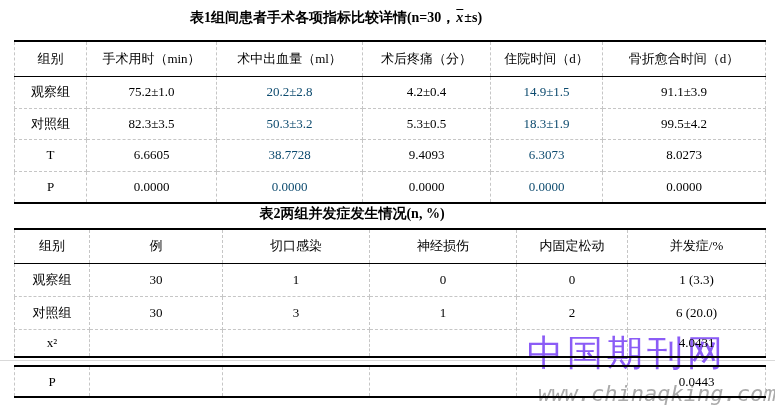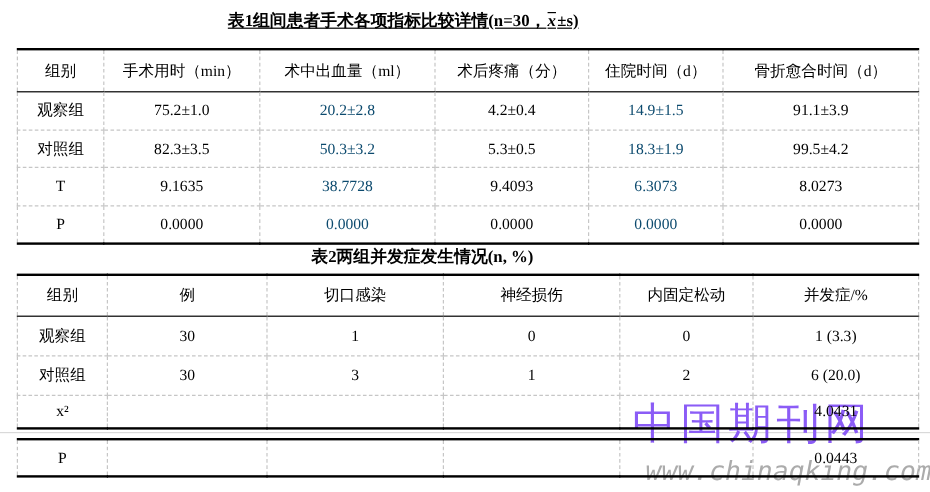--- a/index.html
+++ b/index.html
@@ -7,21 +7,21 @@
     position:relative;width:775px;height:410px;background:#ffffff;
     font-family:"Liberation Serif","DejaVu Serif",serif;color:#000;
     overflow:hidden;
   }
   
   .wm{position:absolute;z-index:1;white-space:nowrap;}
   .wm1{left:527px;top:329px;font-size:36px;letter-spacing:4px;color:#8b5cf6;}
   .wm2{left:538px;top:381px;font-size:22px;color:#ababab;font-family:"DejaVu Sans Mono","Liberation Mono",monospace;font-style:italic;}
   
   .ttl{position:absolute;z-index:2;font-weight:bold;font-size:14px;text-align:center;white-space:nowrap;}
-  .t1-title{left:0;top:9px;width:672px;text-decoration:underline;}
+  .t1-title{left:0;top:9px;width:672px;}
   .t2-title{left:16px;top:205px;width:672px;}
   .xbar{font-style:italic;text-decoration:overline;padding:0 1px;font-family:"Liberation Serif",serif;}
   
   table.tbl{
     position:absolute;z-index:2;left:14px;width:751px;
     border-collapse:collapse;table-layout:fixed;background:transparent;
   }
   .tbl td,.tbl th{
     border:1px dashed #c6c6c6;padding:0;margin:0;
     font-weight:normal;font-size:13px;text-align:center;vertical-align:middle;
@@ -85,21 +85,21 @@
     <tr class="r1">
       <td>对照组</td>
       <td>82.3±3.5</td>
       <td class="hl">50.3±3.2</td>
       <td>5.3±0.5</td>
       <td class="hl">18.3±1.9</td>
       <td>99.5±4.2</td>
     </tr>
     <tr class="r2">
       <td>T</td>
-      <td>9.1635</td>
+      <td>6.6605</td>
       <td class="hl">38.7728</td>
       <td>9.4093</td>
       <td class="hl">6.3073</td>
       <td>8.0273</td>
     </tr>
     <tr class="r3">
       <td>P</td>
       <td>0.0000</td>
       <td class="hl">0.0000</td>
       <td>0.0000</td>

